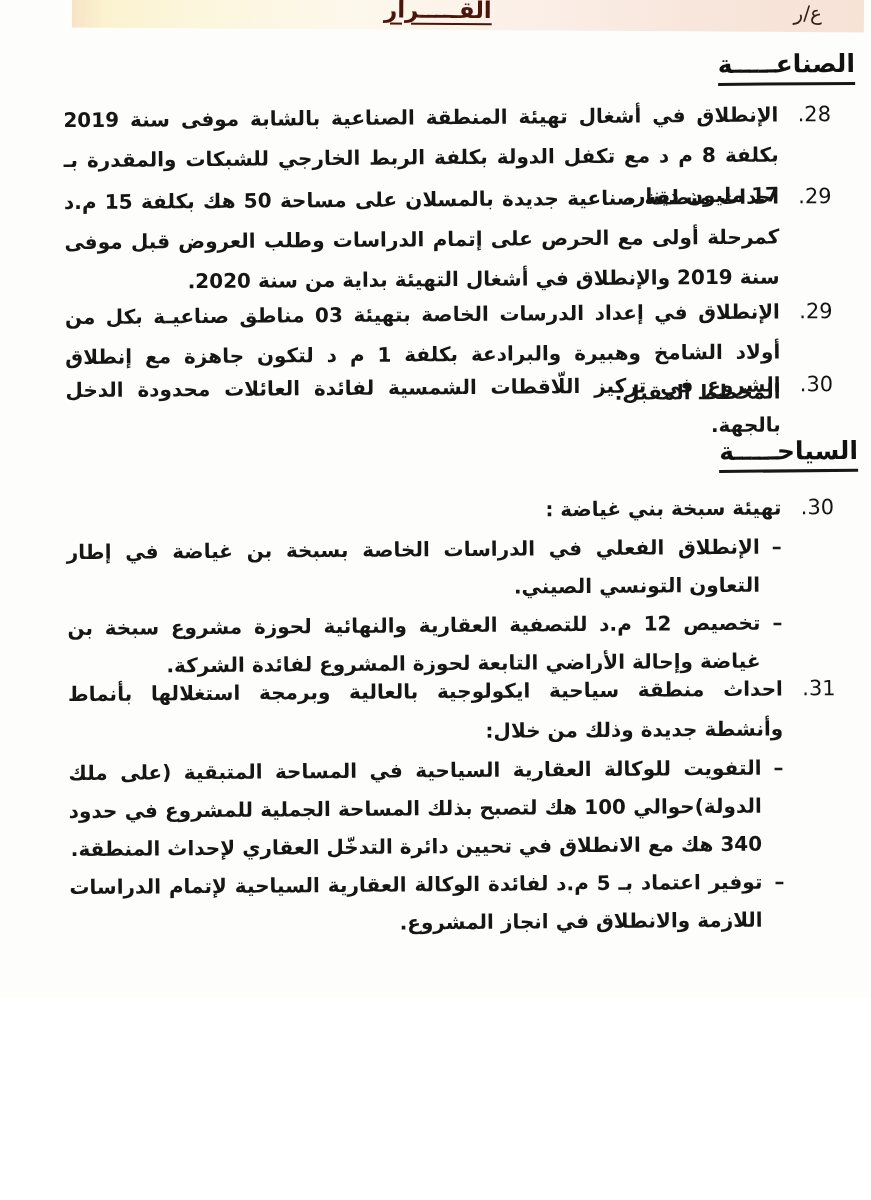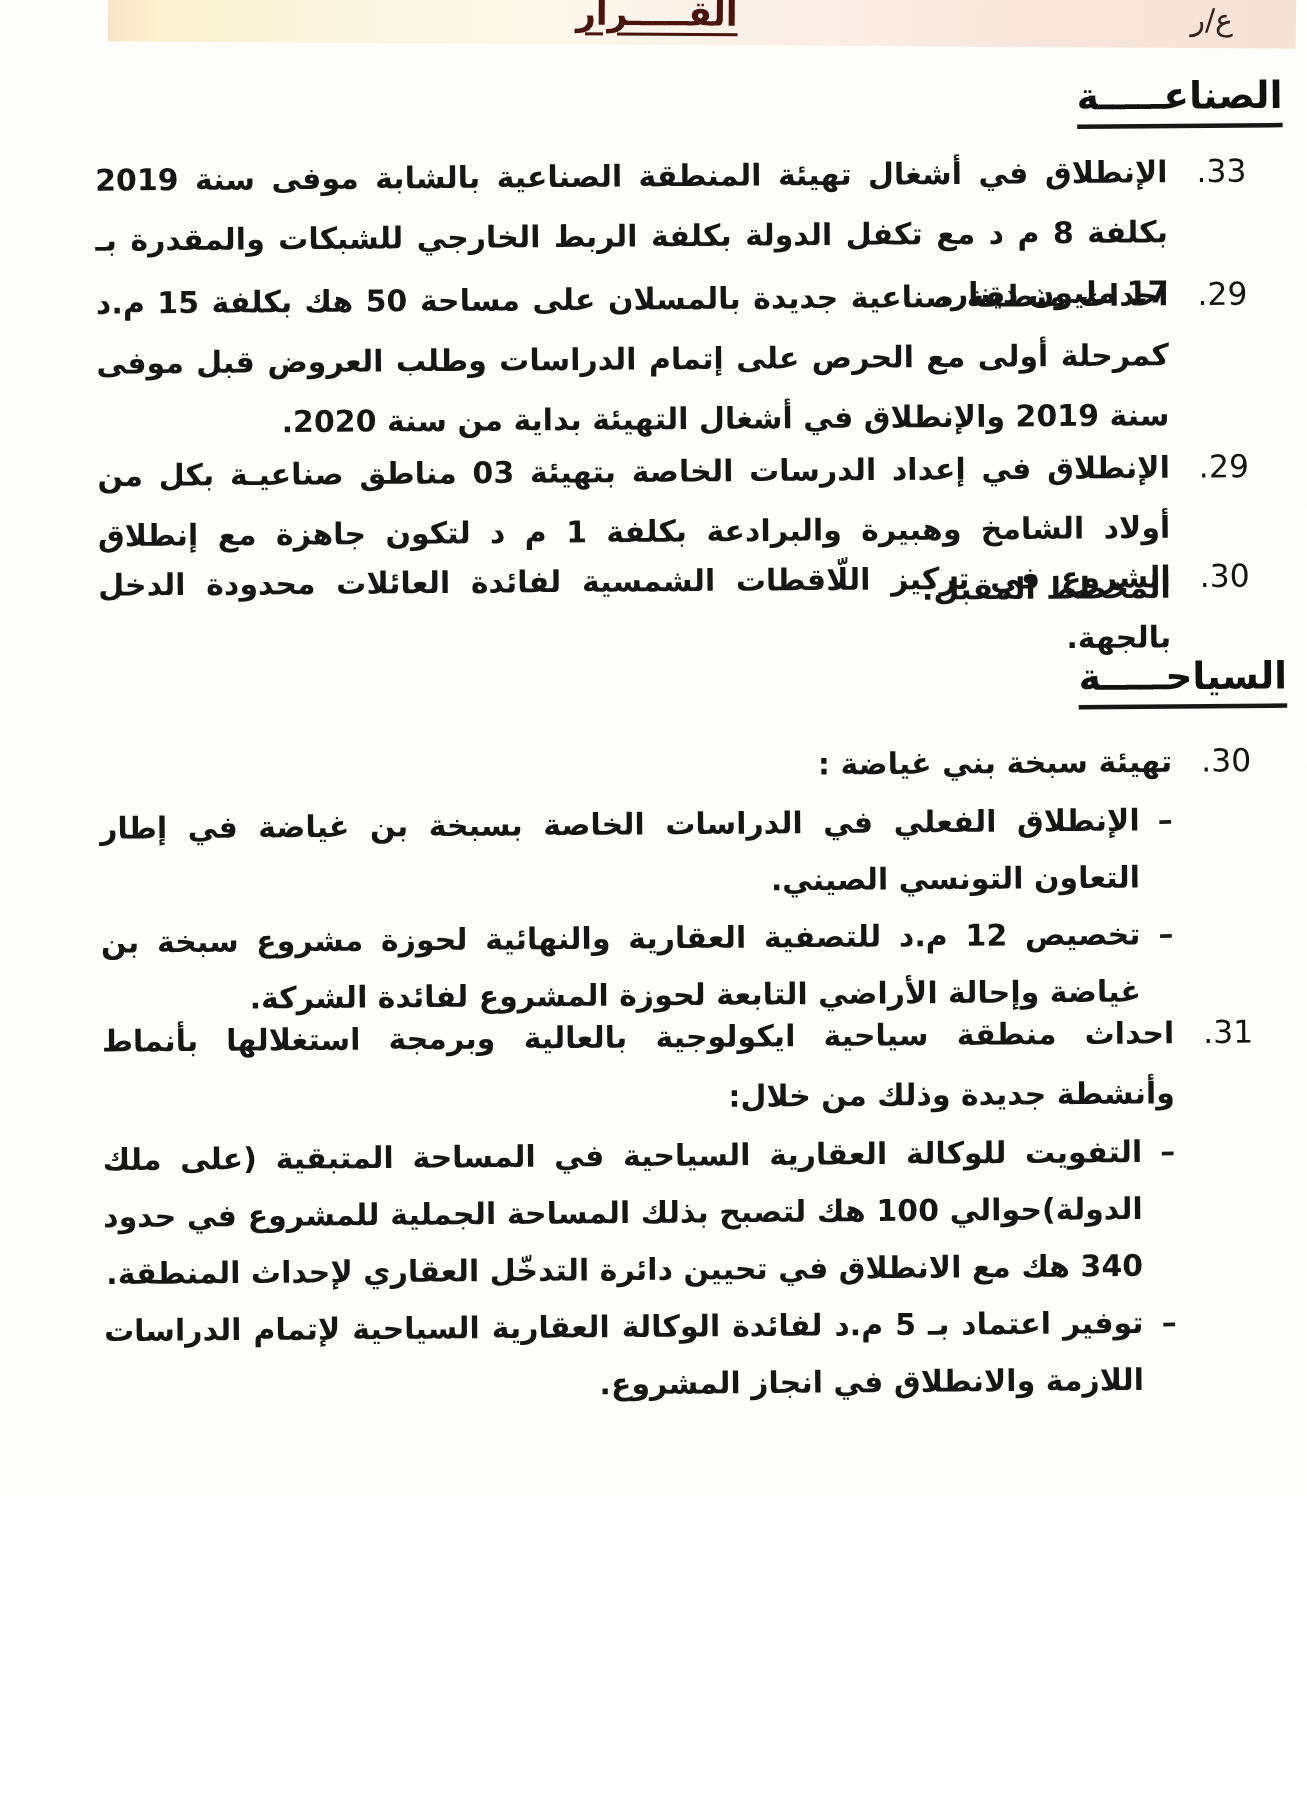--- a/index.html
+++ b/index.html
@@ -127,21 +127,21 @@
 <div class="page">
 
   <div class="header-strip">
     <span class="hdr-decision">القـــــرار</span>
     <span class="hdr-serial">ع/ر</span>
   </div>
 
   <div id="content">
       <div class="section-title" id="title-industry">الصناعـــــة</div>
       <div class="item" id="item-0">
-        <div class="num">33.</div>
+        <div class="num">28.</div>
         <div class="body">
           <p class="text">الإنطلاق في أشغال تهيئة المنطقة الصناعية بالشابة موفى سنة 2019 بكلفة 8 م د مع تكفل الدولة بكلفة الربط الخارجي للشبكات والمقدرة بـ 17 مليون دينار.</p>
         </div>
       </div>
       <div class="item" id="item-1">
         <div class="num">29.</div>
         <div class="body">
           <p class="text">احداث منطقة صناعية جديدة بالمسلان على مساحة 50 هك بكلفة 15 م.د كمرحلة أولى مع الحرص على إتمام الدراسات وطلب العروض قبل موفى سنة 2019 والإنطلاق في أشغال التهيئة بداية من سنة 2020.</p>
         </div>
       </div>

